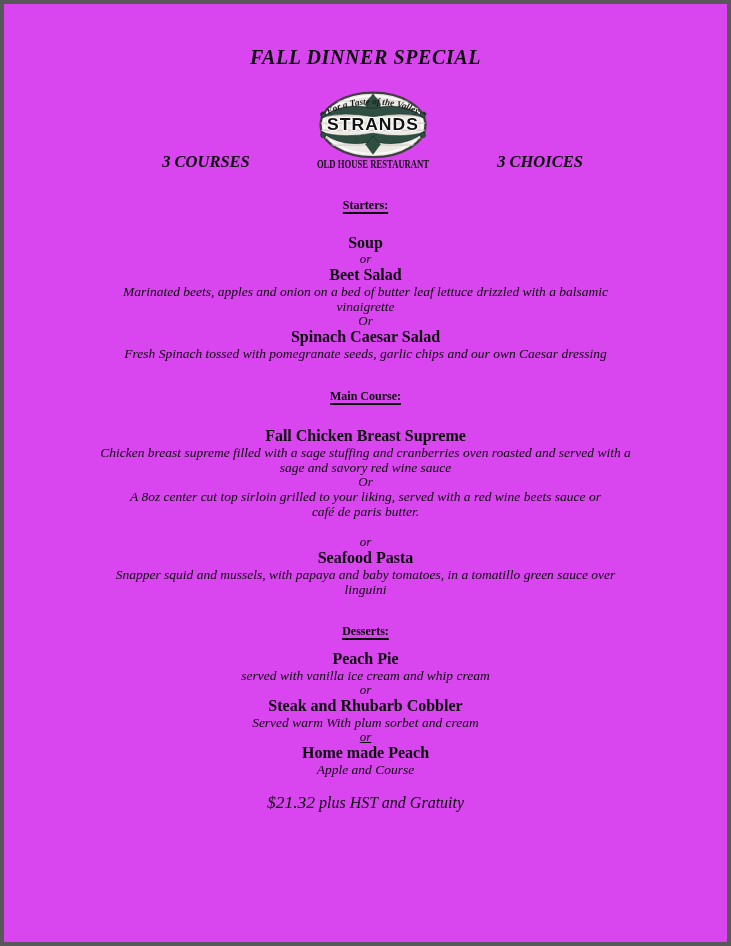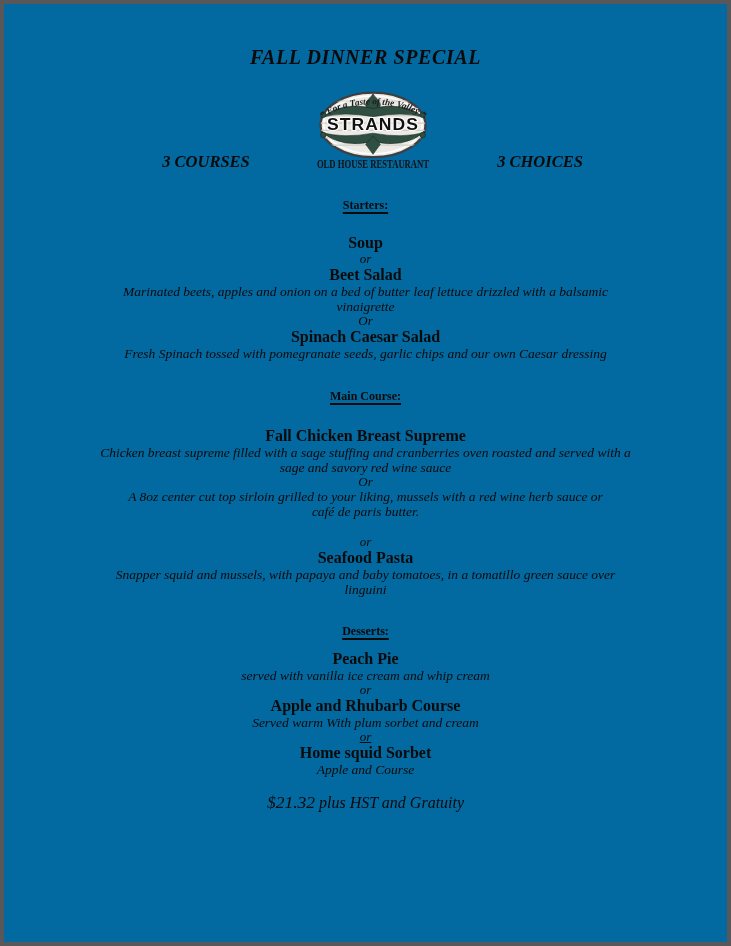--- a/index.html
+++ b/index.html
@@ -1,21 +1,21 @@
 <!DOCTYPE html>
 <html><head>
 <meta charset="utf-8">
 <style>
   html, body { margin: 0; padding: 0; background: #ffffff; }
   .page {
     box-sizing: border-box;
     width: 731px;
     height: 946px;
     border: 4px solid #58585a;
-    background: #0369a1;
+    background: #d946ef;
     font-family: "Liberation Serif", serif;
     color: #0a0a0a;
     overflow: hidden;
   }
 
   .title {
     margin-top: 42px;
     text-align: center;
     font-size: 20px;
     font-weight: bold;
@@ -159,37 +159,37 @@
     <div class="dish">Spinach Caesar Salad</div>
     <div class="desc">Fresh Spinach tossed with pomegranate seeds, garlic chips and our own Caesar dressing</div>
   </div>
 
   <div class="section">
     <div class="section-heading mt-main">Main Course:</div>
     <div class="dish first-dish-main">Fall Chicken Breast Supreme</div>
     <div class="desc">Chicken breast supreme filled with a sage stuffing and cranberries oven roasted and served with a
 sage and savory red wine sauce</div>
     <div class="sep">Or</div>
-    <div class="desc">A 8oz center cut top sirloin grilled to your liking, mussels with a red wine herb sauce or
+    <div class="desc">A 8oz center cut top sirloin grilled to your liking, served with a red wine beets sauce or
 café de paris butter.</div>
     <div class="sep gap-before">or</div>
     <div class="dish">Seafood Pasta</div>
     <div class="desc">Snapper squid and mussels, with papaya and baby tomatoes, in a tomatillo green sauce over
 linguini</div>
   </div>
 
   <div class="section">
     <div class="section-heading mt-desserts">Desserts:</div>
     <div class="dish first-dish-desserts">Peach Pie</div>
     <div class="desc">served with vanilla ice cream and whip cream</div>
     <div class="sep">or</div>
-    <div class="dish">Apple and Rhubarb Course</div>
+    <div class="dish">Steak and Rhubarb Cobbler</div>
     <div class="desc">Served warm With plum sorbet and cream</div>
     <div class="sep underlined">or</div>
-    <div class="dish">Home squid Sorbet</div>
+    <div class="dish">Home made Peach</div>
     <div class="desc">Apple and Course</div>
   </div>
 
   <div class="footer-line">
     <span class="price">$21.32</span><span> plus HST and Gratuity</span>
   </div>
 
 </div>
 
 </body></html>

